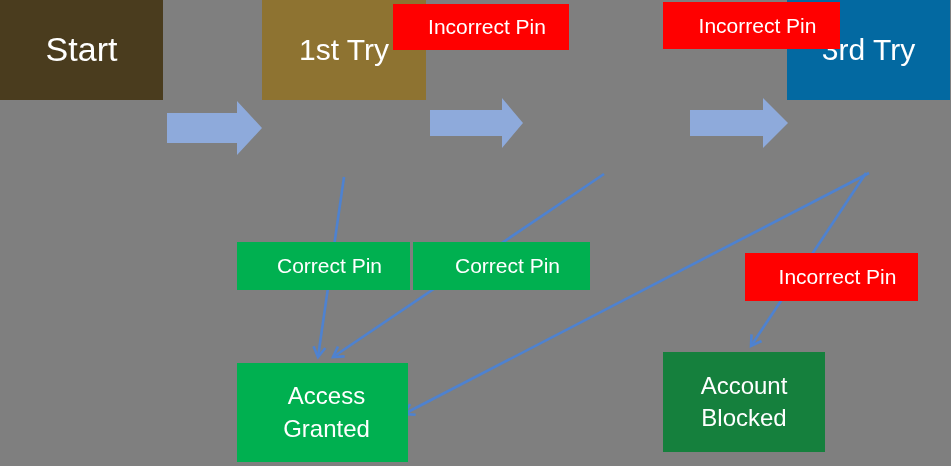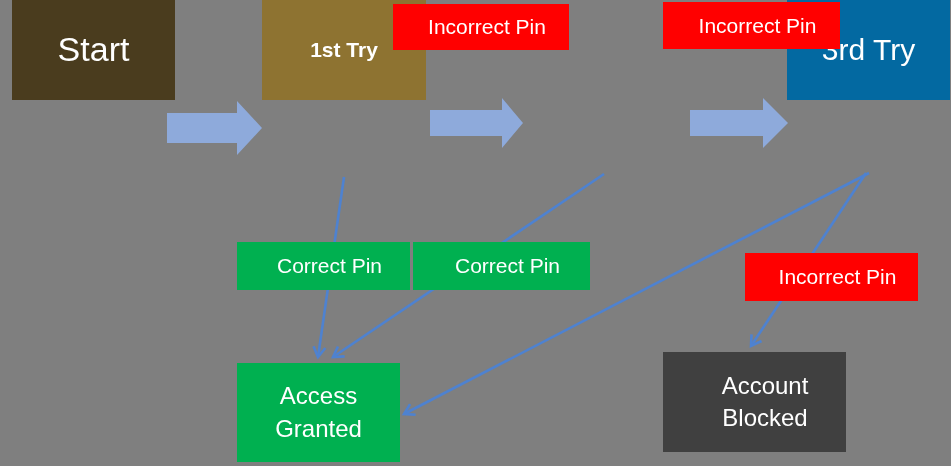--- a/index.html
+++ b/index.html
@@ -5,32 +5,32 @@
   html,body{margin:0;padding:0;}
   .canvas{
     position:relative;width:951px;height:466px;background:#7f7f7f;
     overflow:hidden;font-family:"Liberation Sans",sans-serif;
   }
   .layer{position:absolute;left:0;top:0;width:951px;height:466px;z-index:1;}
   .node{
     position:absolute;display:flex;align-items:center;justify-content:center;
     color:#ffffff;text-align:center;z-index:2;line-height:1.35;
   }
-  .n-start {left:0;   top:76; width:163px;height:100px;background:#4a3c1e;font-size:34px;margin-left:12px;}
-  .n-try1  {left:262px;top:76; width:164px;height:100px;background:#8e7331;font-size:21px;font-weight:bold;}
+  .n-start {left:0;   top:76; width:163px;height:100px;background:#4a3c1e;font-size:34px;}
+  .n-try1  {left:262px;top:76; width:164px;height:100px;background:#8e7331;font-size:30px;}
   .n-try2  {left:525px;top:74; width:165px;height:99px; background:#b8963e;font-size:30px;}
   .n-try3  {left:787px;top:72; width:163px;height:100px;background:#0369a1;font-size:30px;}
   .lbl{font-size:21px;z-index:2;position:absolute;display:flex;align-items:center;justify-content:center;color:#fff;text-align:center;padding-left:12px;}
   .l-inc1{left:393px;top:4px;  width:164px;height:46px;background:#ff0000;}
   .l-inc2{left:663px;top:2px;  width:165px;height:47px;background:#ff0000;}
   .l-cor1{left:237px;top:242px;width:161px;height:48px;background:#00b050;}
   .l-cor2{left:413px;top:242px;width:165px;height:48px;background:#00b050;}
   .l-inc3{left:745px;top:253px;width:161px;height:48px;background:#ff0000;}
-  .n-access {left:237px;top:363px;width:163px;height:99px; background:#00b050;font-size:24px;}
-  .n-blocked{left:663px;top:352px;width:162px;height:100px;background:#404040;font-size:24px;padding-left:21px;}
+  .n-access {left:237px;top:363px;width:163px;height:99px; background:#00b050;font-size:24px;padding-left:8px;}
+  .n-blocked{left:663px;top:352px;width:162px;height:100px;background:#15803d;font-size:24px;}
   .wrap2{width:120px;}
 </style>
 </head>
 <body>
 
 <div class="canvas">
 
   <svg class="layer" viewBox="0 0 951 466" xmlns="http://www.w3.org/2000/svg">
     <defs>
       <marker id="vhead" markerUnits="userSpaceOnUse" markerWidth="18" markerHeight="18" refX="12" refY="8" orient="auto">

